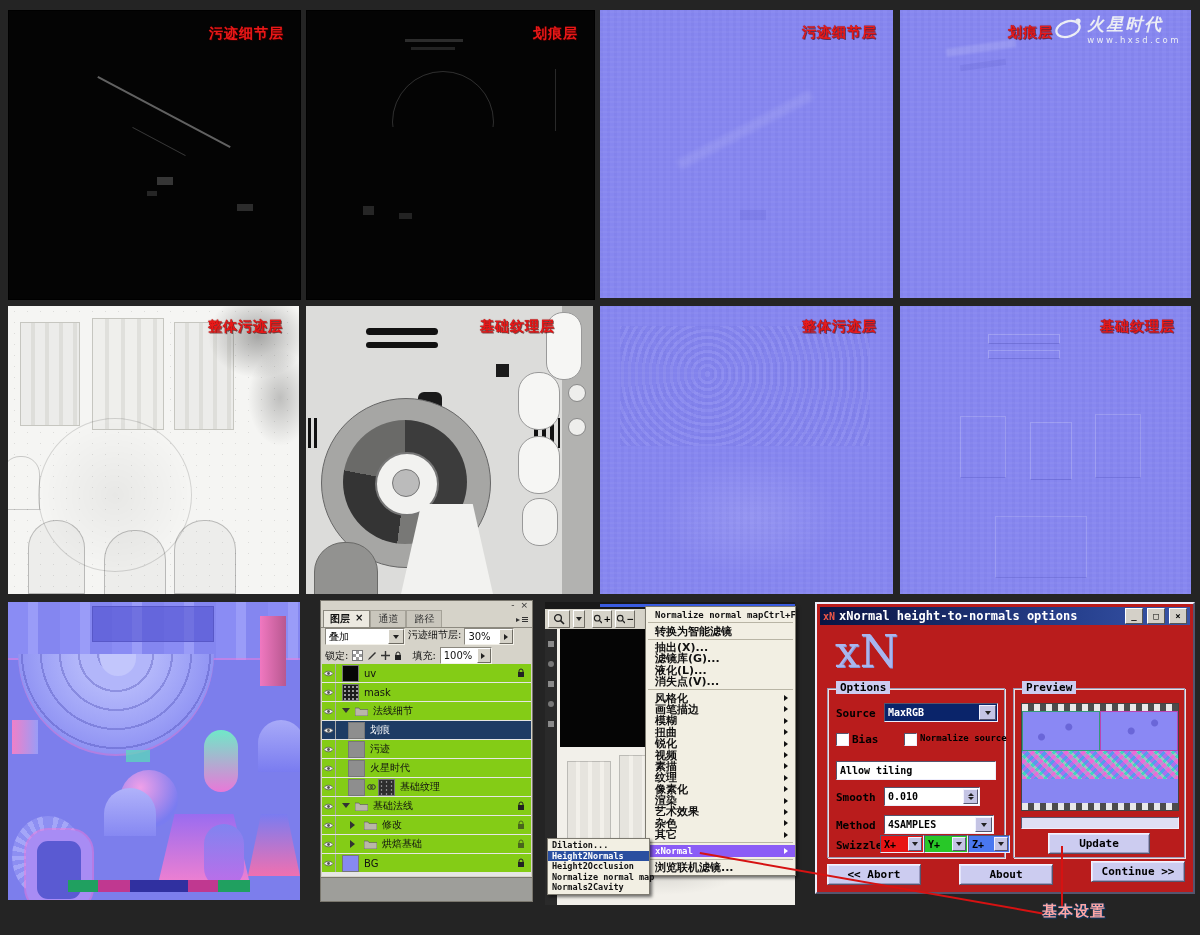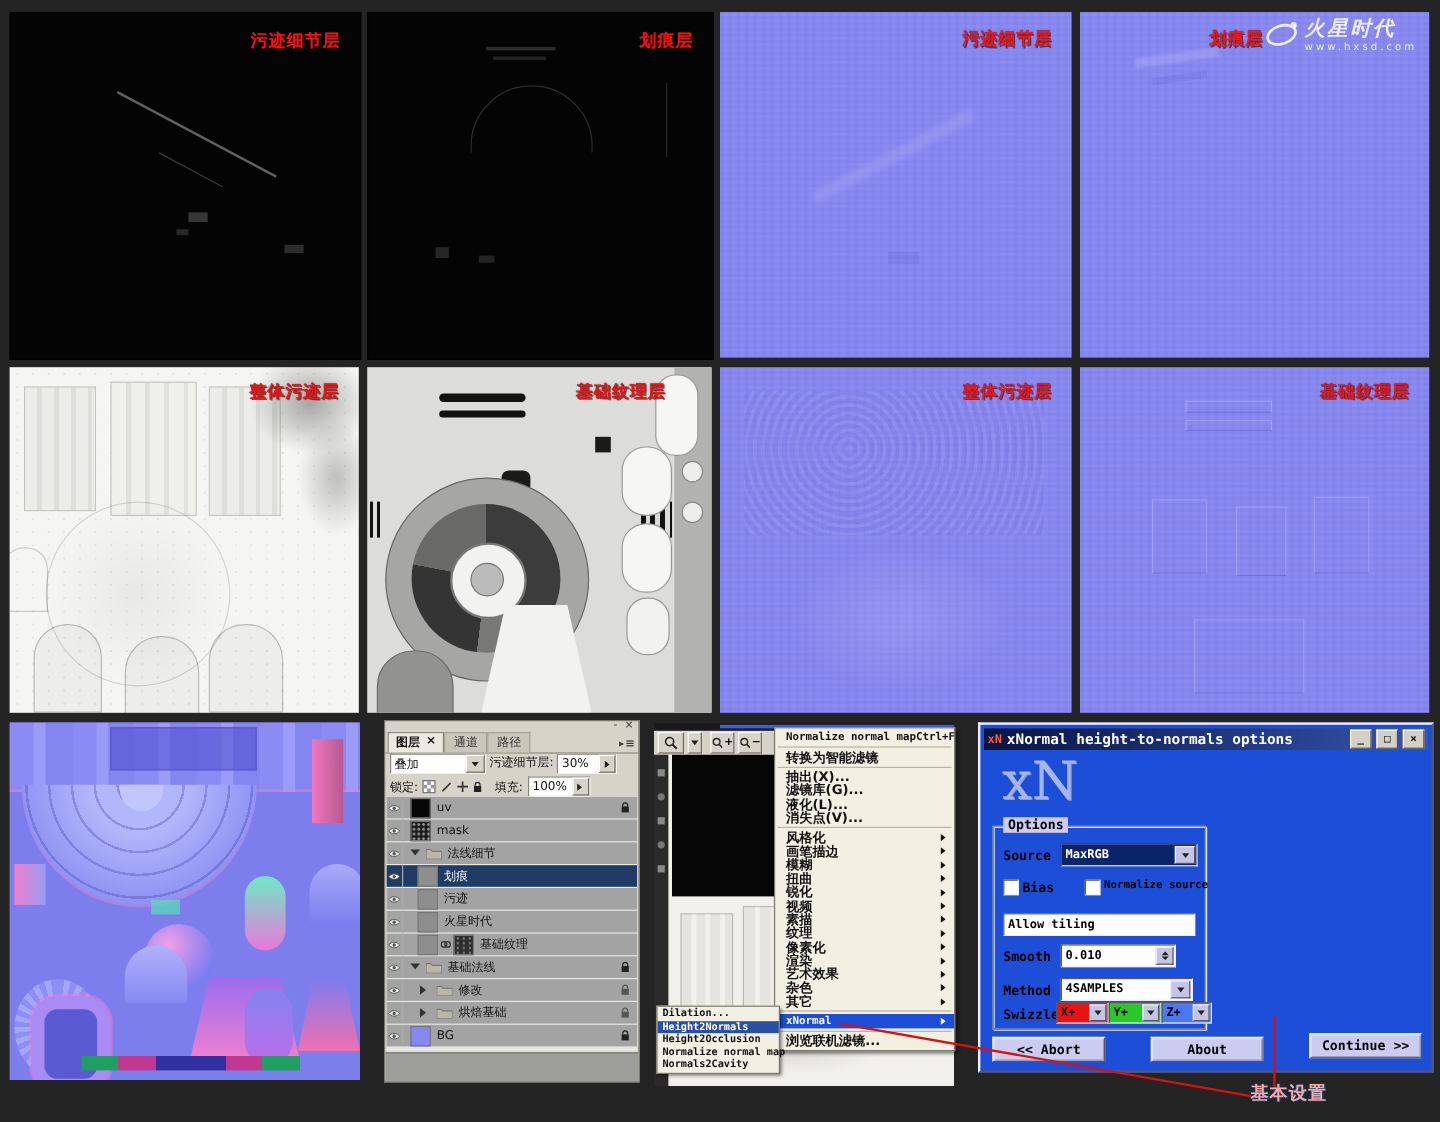--- a/index.html
+++ b/index.html
@@ -23,43 +23,43 @@
   
   .ps{background:#d6d3c9;border:1px solid #7a776e;}
   .ps-field{background:#fff;border:1px solid;border-color:#8a877e #f4f2ea #f4f2ea #8a877e;
             font-size:10px;display:flex;align-items:center;padding:0 3px;color:#111;}
   .ps-btn{background:#d6d3c9;border:1px solid;border-color:#fff #6f6c64 #6f6c64 #fff;
           display:flex;align-items:center;justify-content:center;}
   .tri-d{width:0;height:0;border:3px solid transparent;border-top:4px solid #222;margin-top:3px;}
   .tri-r{width:0;height:0;border:3px solid transparent;border-left:4px solid #222;margin-left:2px;}
   .tri-exp{width:0;height:0;border:4px solid transparent;border-top:5px solid #333;margin-top:3px;}
   .tri-col{width:0;height:0;border:4px solid transparent;border-left:5px solid #333;}
-  .lrow{position:relative;height:18px;background:#a3a3a3;margin-bottom:1px;display:flex;align-items:center;
+  .lrow{position:relative;height:18px;background:#84cc16;margin-bottom:1px;display:flex;align-items:center;
         font-size:10px;color:#111;}
   .lrow .eye{width:13px;align-self:stretch;border-right:1px solid #a9a9a9;display:flex;align-items:center;justify-content:center;flex:none;}
   .lthumb{width:15px;height:15px;border:1px solid #777;margin:0 5px 0 6px;flex:none;}
   .lsel{background:#1e3c64;color:#fff;}
   .llock{margin-left:auto;margin-right:6px;}
   
   .menu{position:absolute;background:#f2efe3;border:1px solid #7d7a70;box-shadow:2px 2px 3px rgba(0,0,0,.55);
         padding:2px 0;}
   .mi{height:11.4px;display:flex;align-items:center;padding:0 9px;font-size:11px;font-weight:600;
       color:#111;white-space:nowrap;position:relative;}
   .mi.en{font-family:"DejaVu Sans Mono",monospace;font-size:9px;font-weight:bold;}
   .mi .sc{margin-left:auto;font-family:"DejaVu Sans Mono",monospace;font-size:9px;font-weight:bold;}
   .mi.sub::after{content:"";position:absolute;right:4px;top:50%;margin-top:-3px;
       border:3px solid transparent;border-left:4px solid #111;}
-  .mi.hl{background:#1d4ed8;color:#fff;}
+  .mi.hl{background:#8b5cf6;color:#fff;}
   .mi.hl::after{border-left-color:#fff;}
   .msep{height:1px;background:#b9b5a5;margin:2px 2px;}
   .smi{height:10.6px;display:flex;align-items:flex-start;padding:0 4px;white-space:nowrap;
        font-family:"DejaVu Sans Mono",monospace;font-size:8.5px;font-weight:bold;color:#111;}
   .smi.hl{background:#2a4fa0;color:#fff;}
   
-  .dlg{position:absolute;background:#1d4ed8;border:2px solid;border-color:#eeeefc #55556e #55556e #eeeefc;
+  .dlg{position:absolute;background:#b91c1c;border:2px solid;border-color:#eeeefc #55556e #55556e #eeeefc;
        font-family:"DejaVu Sans Mono",monospace;color:#000;text-decoration:underline;}
   .dtitle{position:absolute;left:3px;right:3px;top:3px;height:18px;display:flex;align-items:center;
        background:linear-gradient(90deg,#0a1442,#27418f 70%,#3a55a8);color:#fff;
        font-size:12px;font-weight:bold;padding:0 3px;gap:4px;}
   .wbtn{width:16px;height:14px;background:#d4d0c8;border:1px solid;border-color:#fff #555 #555 #fff;
        color:#000;font-size:9px;font-weight:bold;display:flex;align-items:center;justify-content:center;line-height:1;}
   .grp{position:absolute;border:1px solid #9a9ab8;box-shadow:inset 1px 1px 0 rgba(255,255,255,.85),1px 1px 0 rgba(255,255,255,.85);}
   .grp>.gl{position:absolute;top:-8px;left:8px;background:#ccccf0;padding:0 4px;font-size:11px;font-weight:bold;}
   .dl{position:absolute;font-size:11px;font-weight:bold;white-space:nowrap;}
   .dfield{position:absolute;background:#fff;border:1px solid;border-color:#55556e #eeeefc #eeeefc #55556e;
@@ -610,20 +610,34 @@
           </span>
       </div>
       <div class="dfield" style="left:140px;top:146px;width:34px;height:16px;background:#4a78f0;color:#000;">
         <span>Z+</span>
         <span class="cbtn" style="width:12px;">
             <span class="tri-d"></span>
           </span>
       </div>
     </div>
 
+    <div class="grp" style="left:196px;top:84px;width:170px;height:168px;">
+      <span class="gl">Preview</span>
+      <div class="abs" style="left:7px;top:14px;width:156px;height:106px;background:#8886f2;border:1px solid #444;">
+        <div class="abs checker" style="left:0;top:0;right:0;height:7px;"></div>
+        <div class="abs" style="left:0;top:7px;width:78px;height:40px;background:radial-gradient(circle at 60% 40%,#6a66d8 3px,transparent 4px),radial-gradient(circle at 25% 65%,#6a66d8 3px,transparent 4px),#8a88f4;box-shadow:inset 0 0 0 1px rgba(30,160,90,.8);"></div>
+        <div class="abs" style="left:78px;top:7px;right:0;height:40px;background:radial-gradient(circle at 40% 50%,#6a66d8 3px,transparent 4px),radial-gradient(circle at 70% 30%,#6a66d8 3px,transparent 4px),#8a88f4;box-shadow:inset 0 0 0 1px rgba(200,50,160,.8);"></div>
+        <div class="abs" style="left:0;top:47px;right:0;height:28px;background:repeating-linear-gradient(45deg,#e06cc8 0 4px,#50c8b0 4px 7px,#6a74e8 7px 12px),repeating-linear-gradient(-45deg,rgba(240,120,200,.5) 0 3px,rgba(80,200,170,.5) 3px 6px);background-blend-mode:overlay;"></div>
+        <div class="abs checker" style="left:0;bottom:0;right:0;height:7px;"></div>
+      </div>
+      <div class="abs" style="left:7px;top:128px;width:156px;height:10px;background:#dfdff4;border:1px solid;border-color:#55556e #eeeefc #eeeefc #55556e;"></div>
+      <div class="dbtn3 abs" style="left:34px;top:144px;width:100px;height:19px;">
+        <span>Update</span>
+      </div>
+    </div>
 
     <div class="dbtn3 abs" style="left:10px;top:260px;width:92px;height:19px;">
         <span>&lt;&lt; Abort</span>
       </div>
     <div class="dbtn3 abs" style="left:142px;top:260px;width:92px;height:19px;">
         <span>About</span>
       </div>
     <div class="dbtn3 abs" style="left:274px;top:257px;width:92px;height:19px;">
         <span>Continue &gt;&gt;</span>
       </div>

